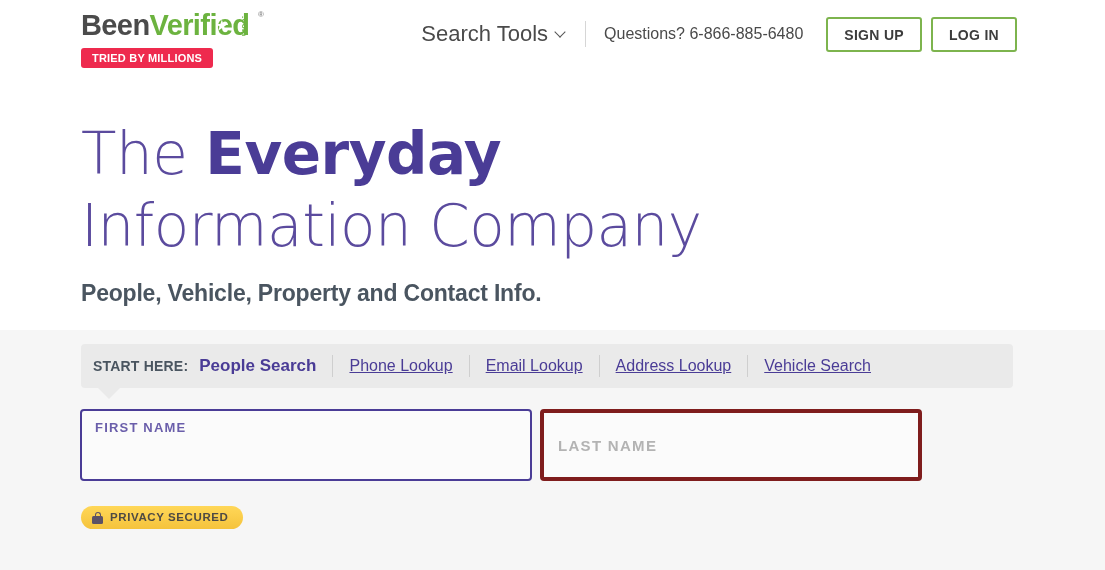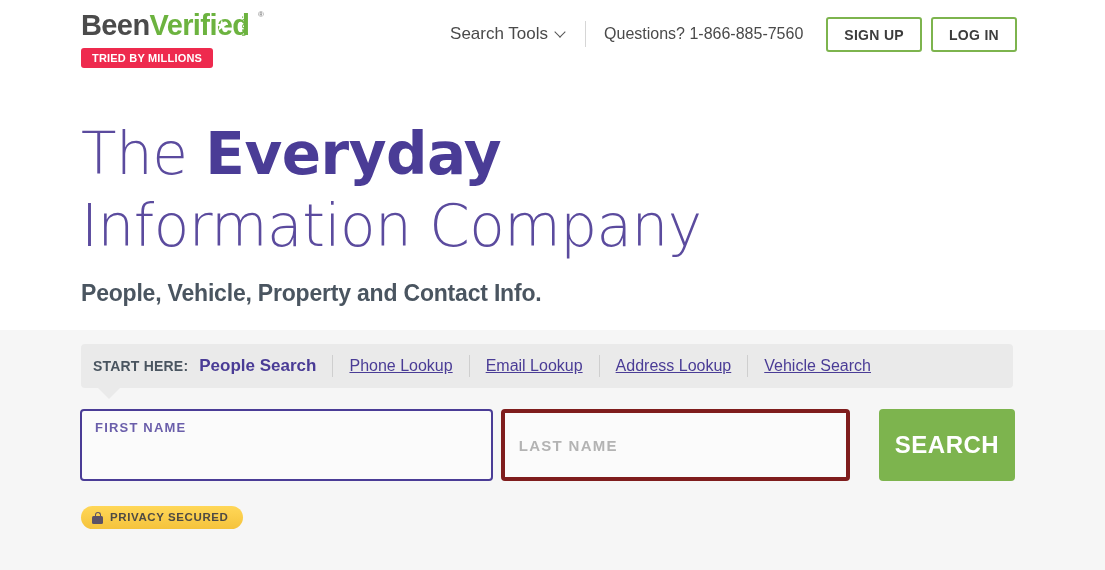--- a/index.html
+++ b/index.html
@@ -104,21 +104,21 @@
     top: 15px;
     display: flex;
     align-items: center;
     height: 38px;
   }
   .search-tools {
     display: flex;
     align-items: center;
     gap: 8px;
     color: #4a4a4a;
-    font-size: 17px;
+    font-size: 22px;
     cursor: pointer;
     padding-right: 18px;
   }
   .chev {
     display: inline-block;
     width: 11px;
     height: 11px;
     position: relative;
     top: -2px;
   }
@@ -433,21 +433,21 @@
       </div>
       <div class="tried-badge">TRIED BY MILLIONS</div>
     </div>
 
     <div class="header-nav">
       <div class="search-tools">
         <span>Search Tools</span>
         <span class="chev"></span>
       </div>
       <div class="nav-divider"></div>
-      <div class="questions">Questions? 1-866-885-7560</div>
+      <div class="questions">Questions? 6-866-885-6480</div>
       <button class="btn-outline">SIGN UP</button>
       <button class="btn-outline">LOG IN</button>
     </div>
   </div>
 
   <div class="hero">
     <h1 class="headline"><span>The </span><b>Everyday</b><span> Information Company</span></h1>
     <p class="subheadline">People, Vehicle, Property and Contact Info.</p>
   </div>
 
@@ -472,21 +472,20 @@
     <div class="field first">
       <span class="field-label-float">FIRST NAME</span>
       <input type="text" value="" style="">
     </div>
 
     <div class="field last">
       <span class="field-placeholder">LAST NAME</span>
       <input type="text" value="" style="">
     </div>
 
-    <button class="search-btn">SEARCH</button>
   </div>
 
   <div class="badges">
 
     <div class="privacy-pill">
       <span class="lock-icon">
         <span class="shackle"></span>
           <span class="body"></span>
       </span>
       <span class="privacy-text">PRIVACY SECURED</span>

